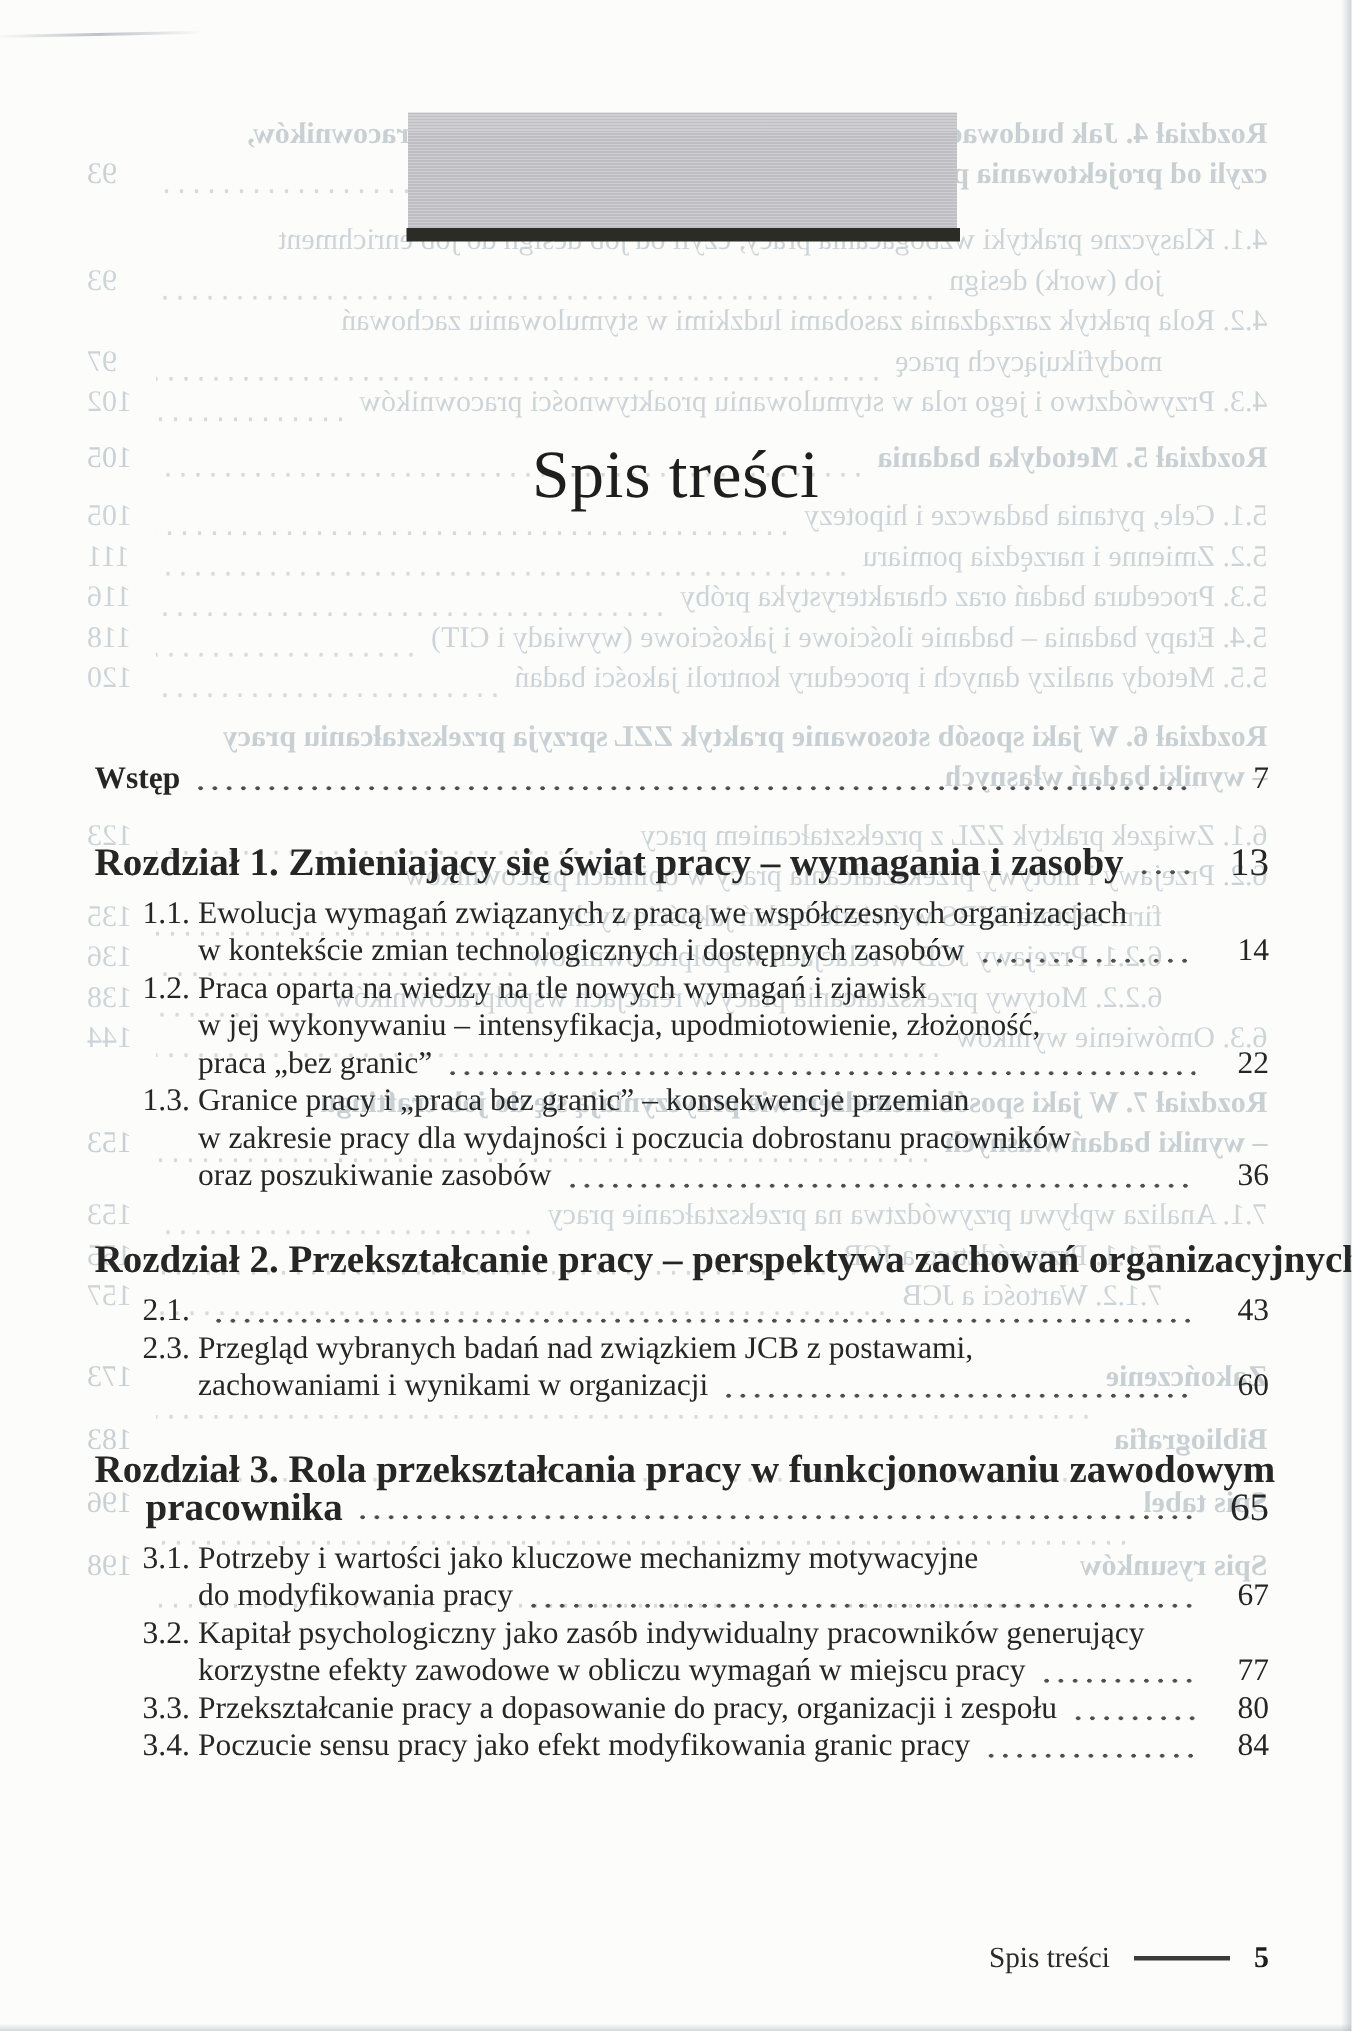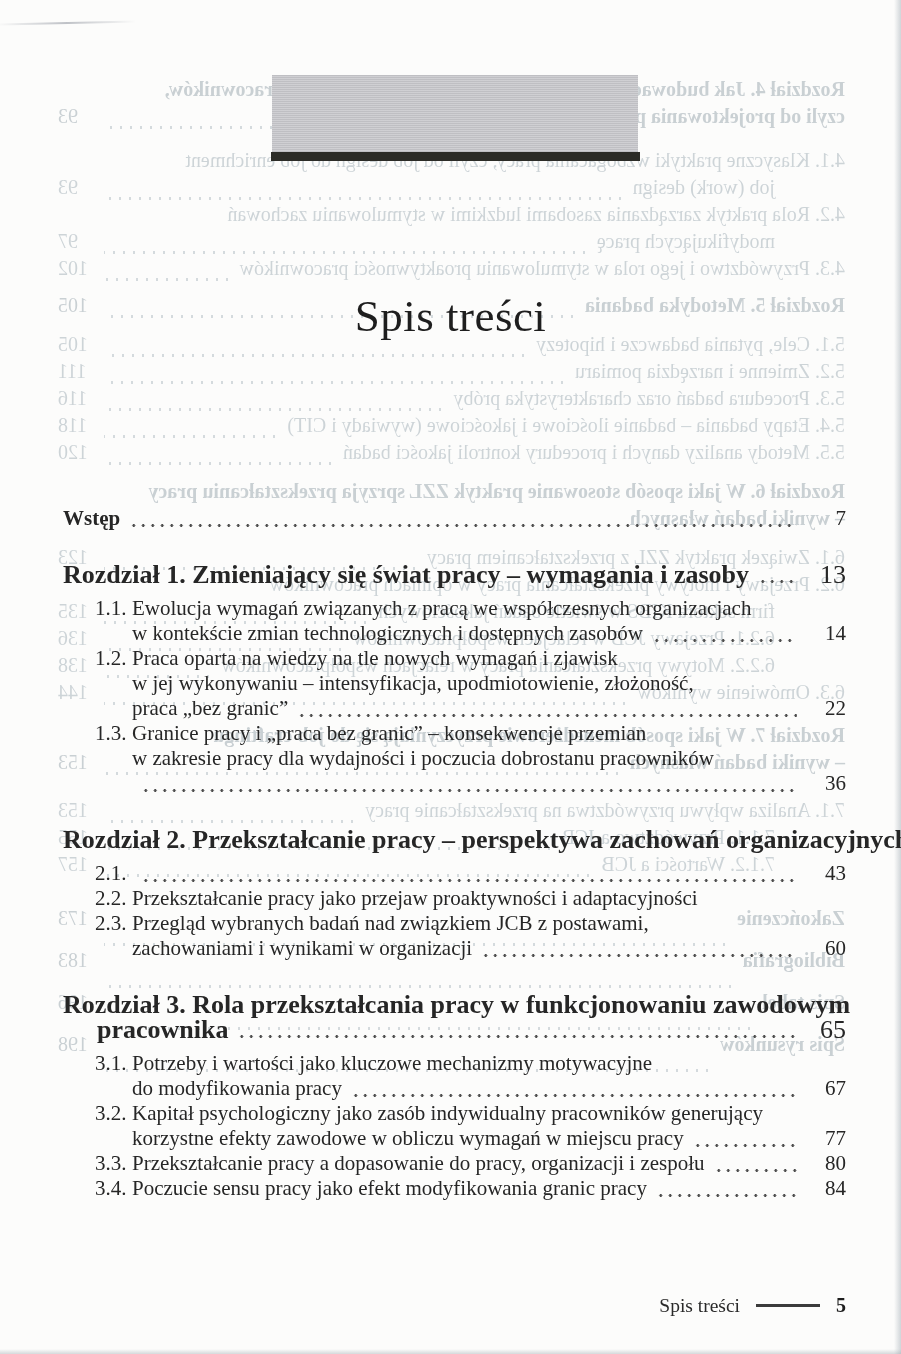--- a/index.html
+++ b/index.html
@@ -294,43 +294,40 @@
       </div>
       <div class="toc-entry sub">
         <div class="toc-line">
           <span class="num">1.3.</span>
           <span class="txt">Granice pracy i „praca bez granic” – konsekwencje przemian</span>
         </div>
         <div class="toc-line cont">
           <span class="txt">w zakresie pracy dla wydajności i poczucia dobrostanu pracowników</span>
         </div>
         <div class="toc-line cont">
+          <span class="txt">oraz poszukiwanie zasobów</span>
           <span class="leader"></span>
           <span class="pg">36</span>
         </div>
       </div>
       <div class="toc-entry chapter">
         <div class="toc-line">
           <span class="txt">Rozdział 2. Przekształcanie pracy – perspektywa zachowań organizacyjnych</span>
           <span class="leader"></span>
           <span class="pg">43</span>
         </div>
       </div>
       <div class="toc-entry sub">
         <div class="toc-line">
           <span class="num">2.1.</span>
           <span class="leader"></span>
           <span class="pg">43</span>
         </div>
       </div>
       <div class="toc-entry sub">
-        <div class="toc-line">
-          <span class="num">2.2.</span>
-          <span class="txt">Przekształcanie pracy jako przejaw proaktywności i adaptacyjności</span>
-        </div>
       </div>
       <div class="toc-entry sub">
         <div class="toc-line">
           <span class="num">2.3.</span>
           <span class="txt">Przegląd wybranych badań nad związkiem JCB z postawami,</span>
         </div>
         <div class="toc-line cont">
           <span class="txt">zachowaniami i wynikami w organizacji</span>
           <span class="leader"></span>
           <span class="pg">60</span>

